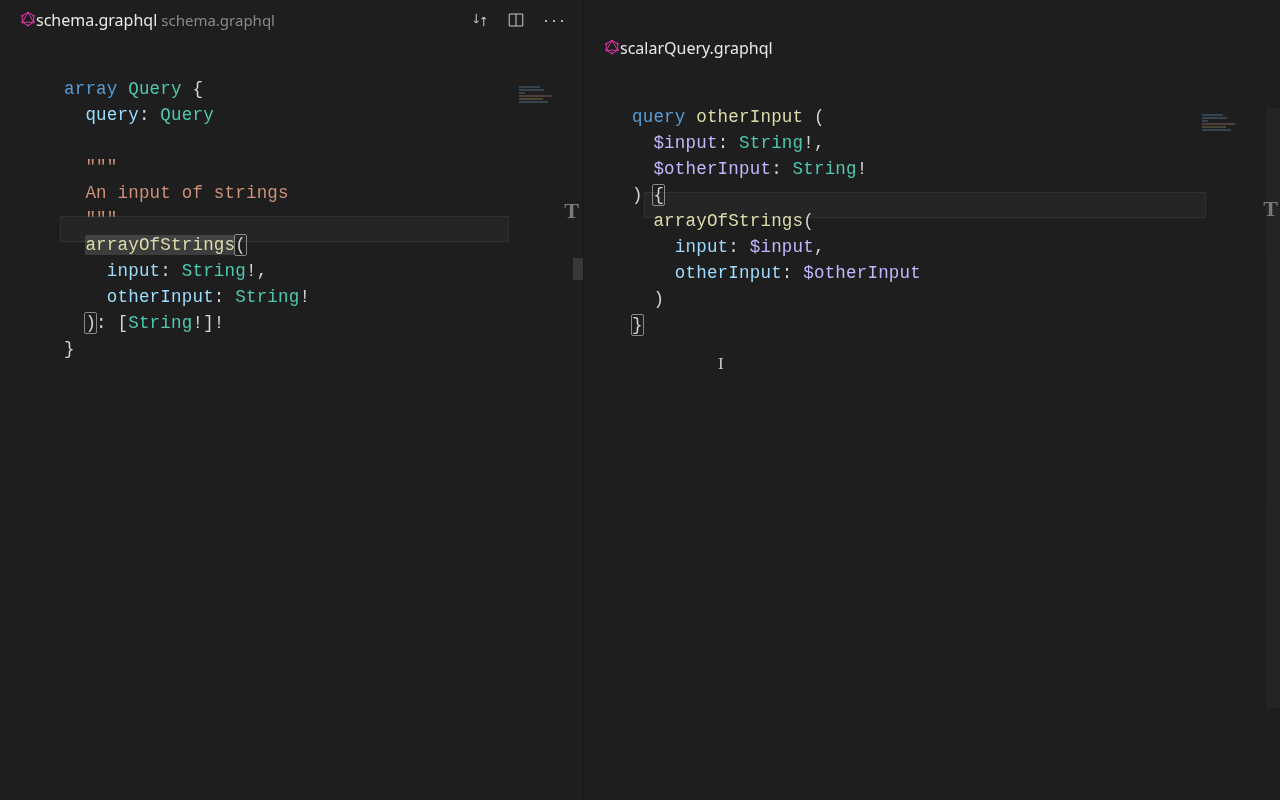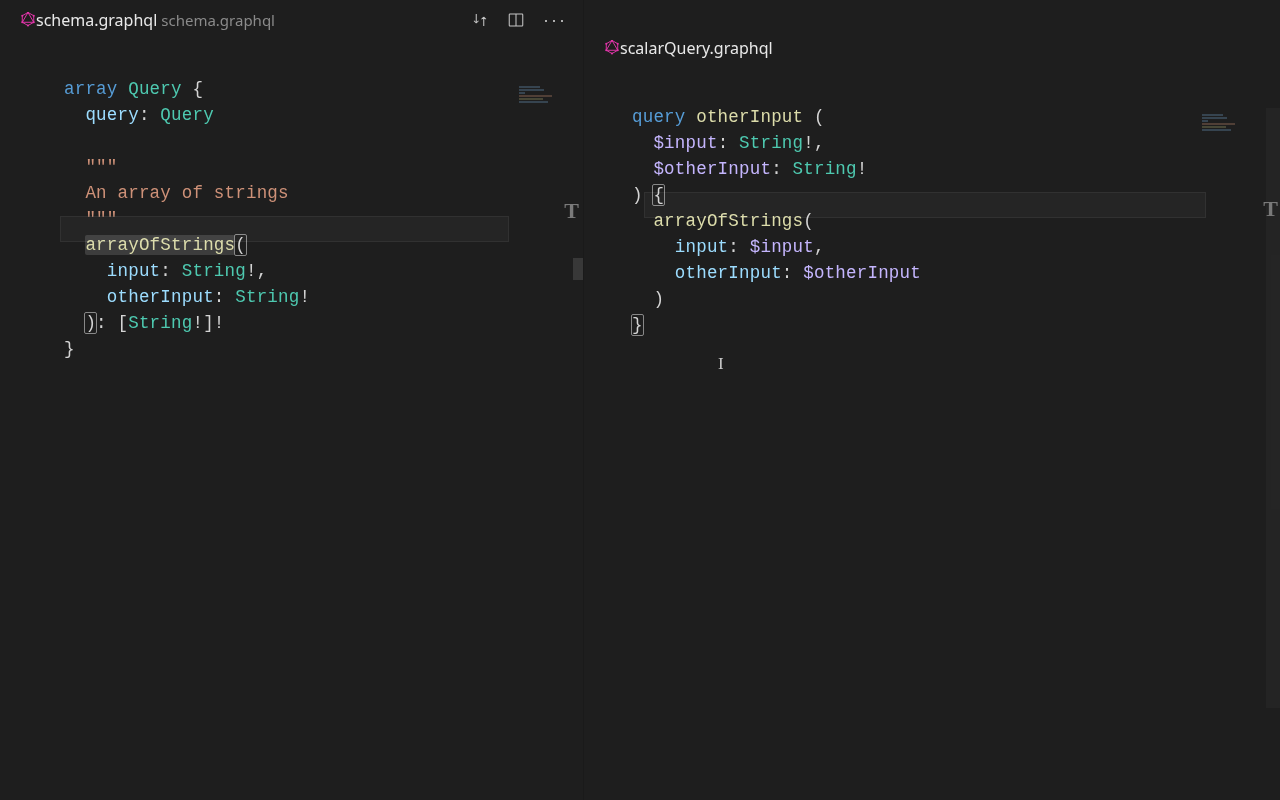--- a/index.html
+++ b/index.html
@@ -199,21 +199,21 @@
     </div>
   </div>
 
   <div class="editor-wrap">
     <div class="hl-line hl-left-1"></div>
     <div class="editor">
 <span class="tk-keyword">array</span> <span class="tk-type">Query</span> <span class="tk-punc">{</span>
   <span class="tk-name">query</span><span class="tk-punc">:</span> <span class="tk-type">Query</span>
 
   <span class="tk-str">"""</span>
-  <span class="tk-comment">An array of strings</span>
+  <span class="tk-comment">An input of strings</span>
   <span class="tk-str">"""</span>
   <span class="tk-field sel-word">arrayOfStrings</span><span class="tk-punc bracket-match">(</span>
     <span class="tk-name">input</span><span class="tk-punc">:</span> <span class="tk-type">String</span><span class="tk-punc">!,</span>
     <span class="tk-name">otherInput</span><span class="tk-punc">:</span> <span class="tk-type">String</span><span class="tk-punc">!</span>
   <span class="tk-punc bracket-match">)</span><span class="tk-punc">:</span> <span class="tk-punc">[</span><span class="tk-type">String</span><span class="tk-punc">!</span><span class="tk-punc">]</span><span class="tk-punc">!</span>
 <span class="tk-punc">}</span>
     </div>
     <div class="minimap">
       <div></div>
         <div></div>

